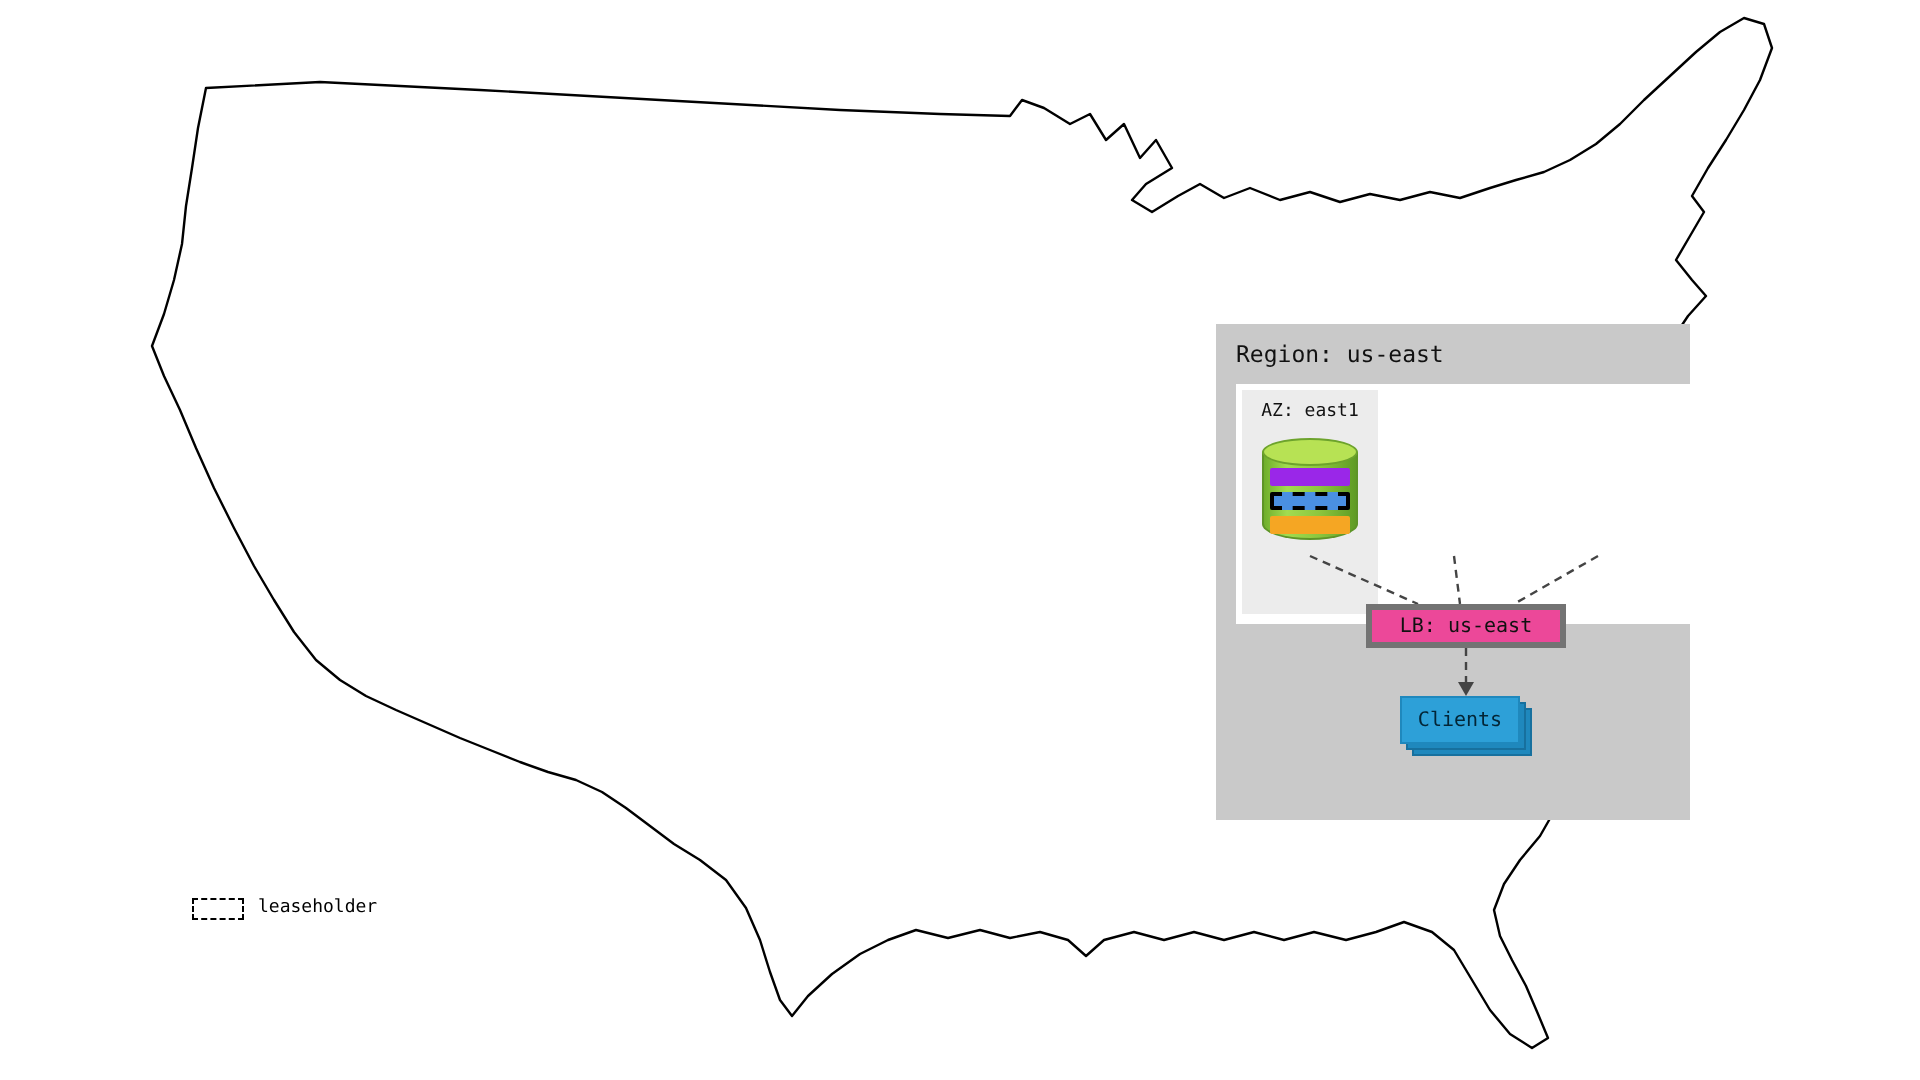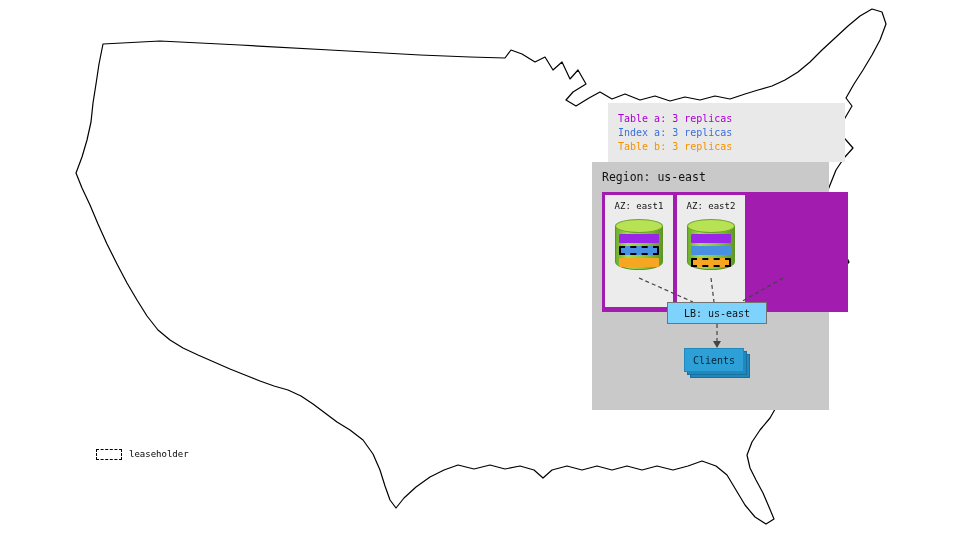--- a/index.html
+++ b/index.html
@@ -11,29 +11,29 @@
 
   
   .legend-panel {
     position:absolute; left:608px; top:103px; width:237px; height:59px;
     background:#e9e9e9; z-index:2; box-sizing:border-box; padding:9px 0 0 10px;
   }
   .legend-line { font-size:10px; line-height:14px; white-space:pre; }
 
   
   .region-box {
-    position:absolute; left:592px; top:162px; width:237px; height:248px;
+    position:absolute; left:608px; top:162px; width:237px; height:248px;
     background:#c9c9c9; z-index:2;
   }
   .region-title { position:absolute; left:10px; top:8px; font-size:11.5px; color:#111; }
 
   .az-strip {
     position:absolute; left:10px; top:30px; width:246px; height:120px;
-    background:#a21caf; box-sizing:border-box; padding:3px;
-    display:flex; gap:4px;
+    background:#ffffff; box-sizing:border-box; padding:3px;
+    display:flex; gap:20px;
   }
   .az-box {
     width:68px; height:112px; background:#ececec; position:relative;
   }
   .az-label { display:block; text-align:center; font-size:9px; margin-top:6px; color:#111; }
 
   .cylinder { position:absolute; left:10px; top:24px; width:48px; height:58px; }
   .cyl-body {
     position:absolute; left:0; top:7px; width:48px; height:44px;
     background:linear-gradient(90deg,#6fae2c,#a2dc50 25%,#8cc63e 60%,#5f9b24);
@@ -49,21 +49,21 @@
     position:absolute; left:4px; width:40px; height:9px; border-radius:1px;
     box-sizing:border-box; z-index:2;
   }
   .bar-0 { top:15px; } .bar-1 { top:27px; } .bar-2 { top:39px; }
   .bar.leaseholder { border:2px dashed #000; }
 
   .connectors { position:absolute; left:0; top:0; z-index:3; pointer-events:none; }
 
   .lb-box {
     position:absolute; left:75px; top:140px; width:100px; height:22px;
-    background:#7dd3fc; border:1px solid #737373; box-sizing:border-box;
+    background:#ec4899; border:3px solid #737373; box-sizing:border-box;
     display:flex; align-items:center; justify-content:center;
     font-size:10px; color:#111; z-index:4;
   }
 
   .clients { position:absolute; left:92px; top:186px; width:86px; height:30px; z-index:4;text-decoration:underline; }
   .clients .layer {
     position:absolute; width:60px; height:24px; box-sizing:border-box;
     border:1px solid #17709e; background:#1f88bd;
   }
   .clients .layer.l2 { left:6px; top:6px; }
@@ -82,52 +82,37 @@
 </style>
 </head>
 <body>
 
 <div class="stage">
 
   <svg class="map-svg" width="960" height="540" viewBox="0 0 960 540">
     <path d="M103,44 L160,41 L240,45 L330,50 L420,55 L470,57 L505,58 L511,50 L522,54 L535,62 L545,57 L553,70 L562,62 L570,79 L578,70 L586,84 L573,92 L566,100 L576,106 L589,98 L600,92 L612,99 L625,94 L640,100 L655,96 L670,101 L685,97 L700,100 L715,96 L730,99 L745,94 L758,90 L772,86 L785,80 L798,72 L810,62 L822,50 L835,38 L848,26 L860,16 L872,9 L882,12 L886,24 L880,40 L872,55 L863,70 L854,84 L846,98 L852,106 L845,118 L838,130 L846,140 L853,148 L844,158 L836,170 L830,185 L824,200 L832,212 L826,228 L834,240 L843,250 L849,262 L840,272 L833,288 L825,305 L816,322 L806,340 L797,356 L790,372 L784,388 L778,404 L770,418 L760,430 L752,442 L747,455 L750,468 L756,480 L763,493 L769,507 L774,519 L766,524 L755,517 L745,505 L736,490 L727,475 L716,466 L702,461 L688,466 L673,470 L657,466 L642,470 L627,466 L612,470 L597,466 L582,470 L567,466 L552,470 L543,478 L534,470 L520,466 L505,469 L490,465 L474,469 L458,465 L444,470 L430,477 L416,487 L404,498 L396,508 L390,500 L385,486 L380,470 L373,454 L363,440 L350,430 L337,422 L325,413 L313,404 L301,396 L288,390 L274,386 L260,381 L245,375 L230,369 L214,362 L198,355 L183,348 L170,340 L158,330 L147,316 L137,300 L127,283 L117,264 L107,244 L98,224 L90,205 L82,188 L76,173 L82,157 L87,140 L91,122 L93,103 L96,84 L99,64 Z" fill="#ffffff" stroke="#000000" stroke-width="1.2" stroke-linejoin="round"></path>
   </svg>
 
-  <div class="legend-panel">
-    <div class="legend-line" style="color: rgb(170, 0, 212);">Table a: 3 replicas</div>
-    <div class="legend-line" style="color: rgb(58, 111, 220);">Index a: 3 replicas</div>
-    <div class="legend-line" style="color: rgb(243, 146, 0);">Table b: 3 replicas</div>
-  </div>
 
   <div class="region-box">
     <div class="region-title">Region: us-east</div>
 
     <div class="az-strip">
 
       <div class="az-box">
         <span class="az-label">AZ: east1</span>
         <div class="cylinder">
           <div class="cyl-body"></div>
           <div class="cyl-top"></div>
           <div class="bar bar-0" style="background-color: rgb(154, 39, 232);"></div>
           <div class="bar bar-1 leaseholder" style="background-color: rgb(74, 144, 226);"></div>
           <div class="bar bar-2" style="background-color: rgb(245, 166, 35);"></div>
         </div>
       </div>
 
-      <div class="az-box">
-        <span class="az-label">AZ: east2</span>
-        <div class="cylinder">
-          <div class="cyl-body"></div>
-          <div class="cyl-top"></div>
-          <div class="bar bar-0" style="background-color: rgb(154, 39, 232);"></div>
-          <div class="bar bar-1" style="background-color: rgb(74, 144, 226);"></div>
-          <div class="bar bar-2 leaseholder" style="background-color: rgb(245, 166, 35);"></div>
-        </div>
-      </div>
 
 
     </div>
 
     <svg class="connectors" width="237" height="248" viewBox="0 0 237 248">
       <line x1="47" y1="116" x2="101" y2="140" stroke="#444" stroke-width="1.2" stroke-dasharray="4,3"></line>
       <line x1="119" y1="116" x2="122" y2="140" stroke="#444" stroke-width="1.2" stroke-dasharray="4,3"></line>
       <line x1="191" y1="116" x2="149" y2="140" stroke="#444" stroke-width="1.2" stroke-dasharray="4,3"></line>
       <line x1="125" y1="162" x2="125" y2="180" stroke="#444" stroke-width="1.2" stroke-dasharray="4,3"></line>
       <path d="M121,179 L129,179 L125,186 Z" fill="#444"></path>

